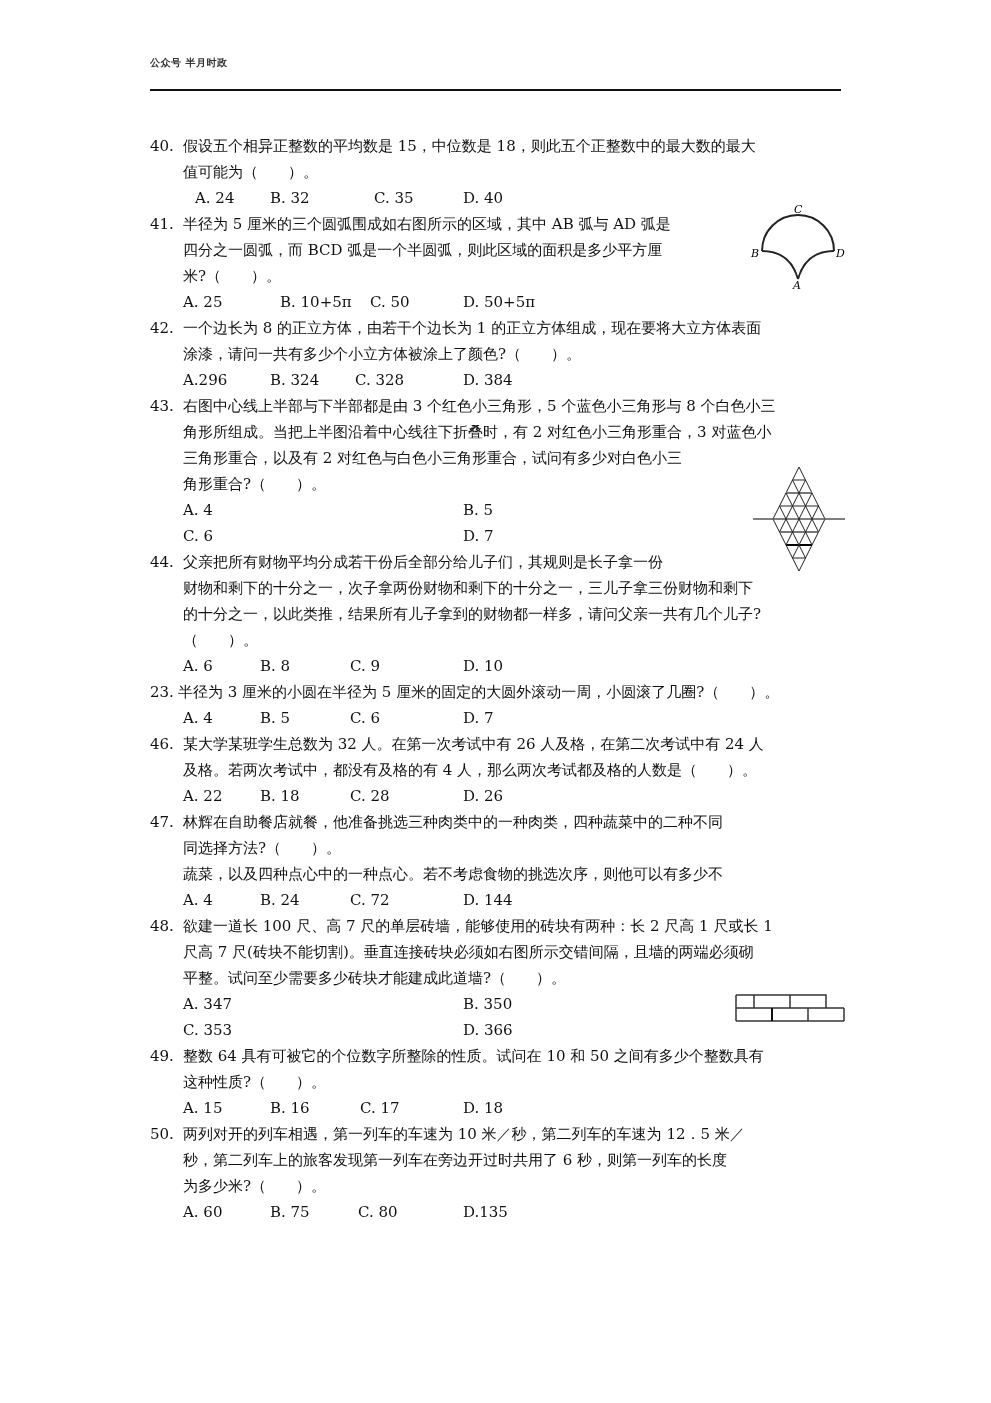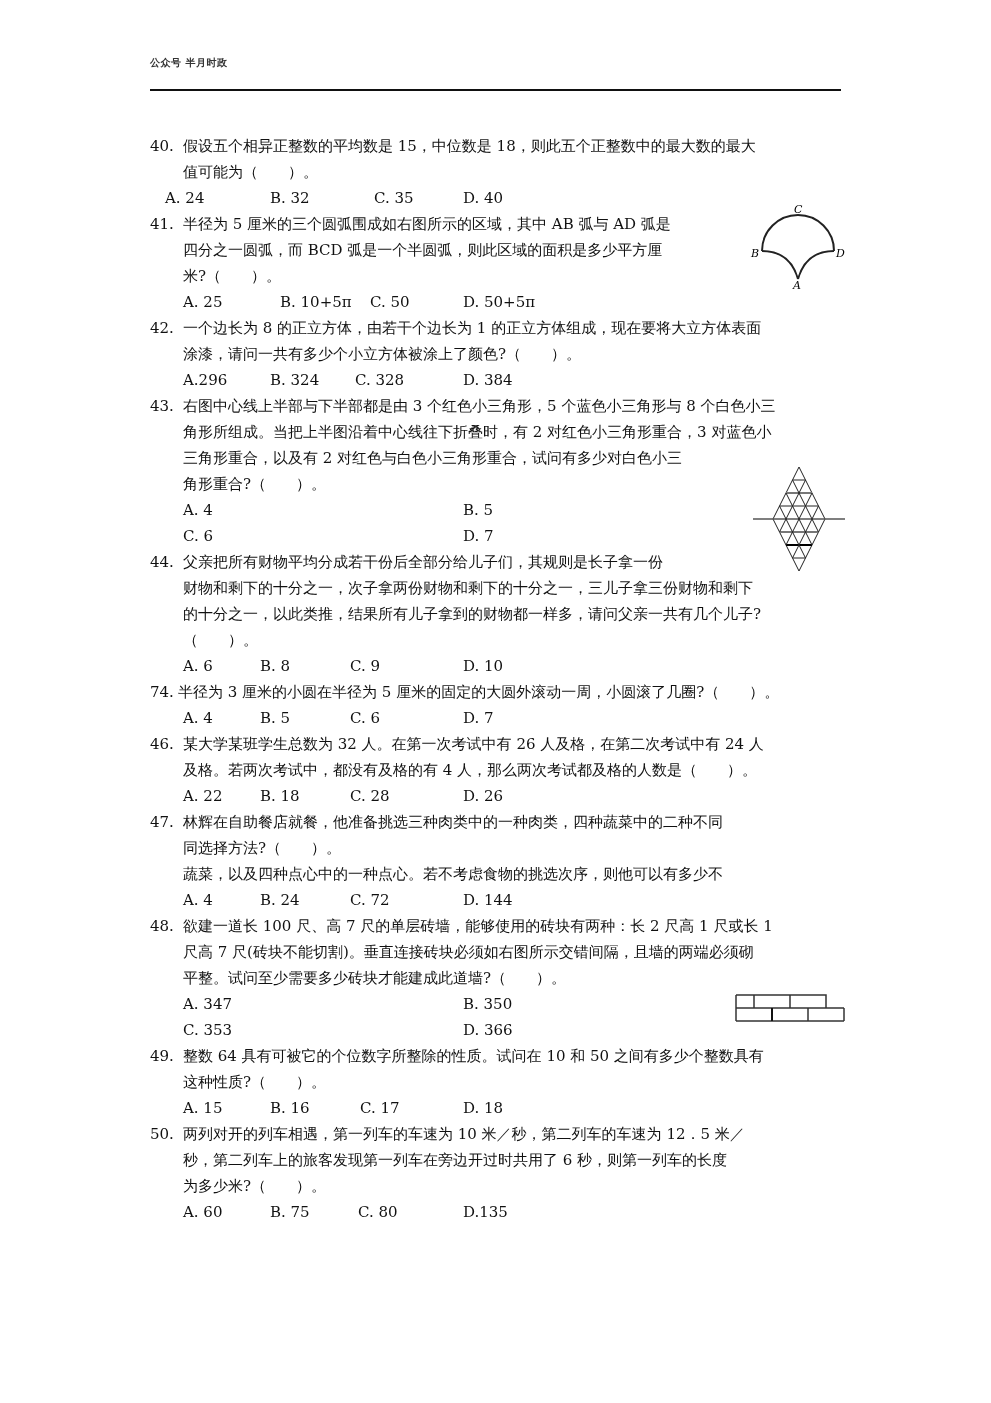--- a/index.html
+++ b/index.html
@@ -27,21 +27,21 @@
 
   <div class="q">
     <div class="qline">
         <span class="qnum">40.</span>
         <span class="qtext">假设五个相异正整数的平均数是 15，中位数是 18，则此五个正整数中的最大数的最大</span>
       </div>
     <div class="qline">
         <span class="qtext">值可能为（　　）。</span>
       </div>
     <div class="opts">
-      <span class="opt" style="left:15px">A. 24</span>
+      <span class="opt" style="left:45px">A. 24</span>
       <span class="opt" style="left:120px">B. 32</span>
       <span class="opt" style="left:224px">C. 35</span>
       <span class="opt" style="left:313px">D. 40</span>
     </div>
   </div>
 
   <div class="q">
     <div class="qline">
         <span class="qnum">41.</span>
         <span class="qtext">半径为 5 厘米的三个圆弧围成如右图所示的区域，其中 AB 弧与 AD 弧是</span>
@@ -144,21 +144,21 @@
     <div class="opts">
       <span class="opt" style="left:33px">A. 6</span>
       <span class="opt" style="left:110px">B. 8</span>
       <span class="opt" style="left:200px">C. 9</span>
       <span class="opt" style="left:313px">D. 10</span>
     </div>
   </div>
 
   <div class="q">
     <div class="qline">
-        <span class="qnum">74.</span>
+        <span class="qnum">23.</span>
         <span class="qtext" style="left:28px">半径为 3 厘米的小圆在半径为 5 厘米的固定的大圆外滚动一周，小圆滚了几圈?（　　）。</span>
       </div>
     <div class="opts">
       <span class="opt" style="left:33px">A. 4</span>
       <span class="opt" style="left:110px">B. 5</span>
       <span class="opt" style="left:200px">C. 6</span>
       <span class="opt" style="left:313px">D. 7</span>
     </div>
   </div>
 

